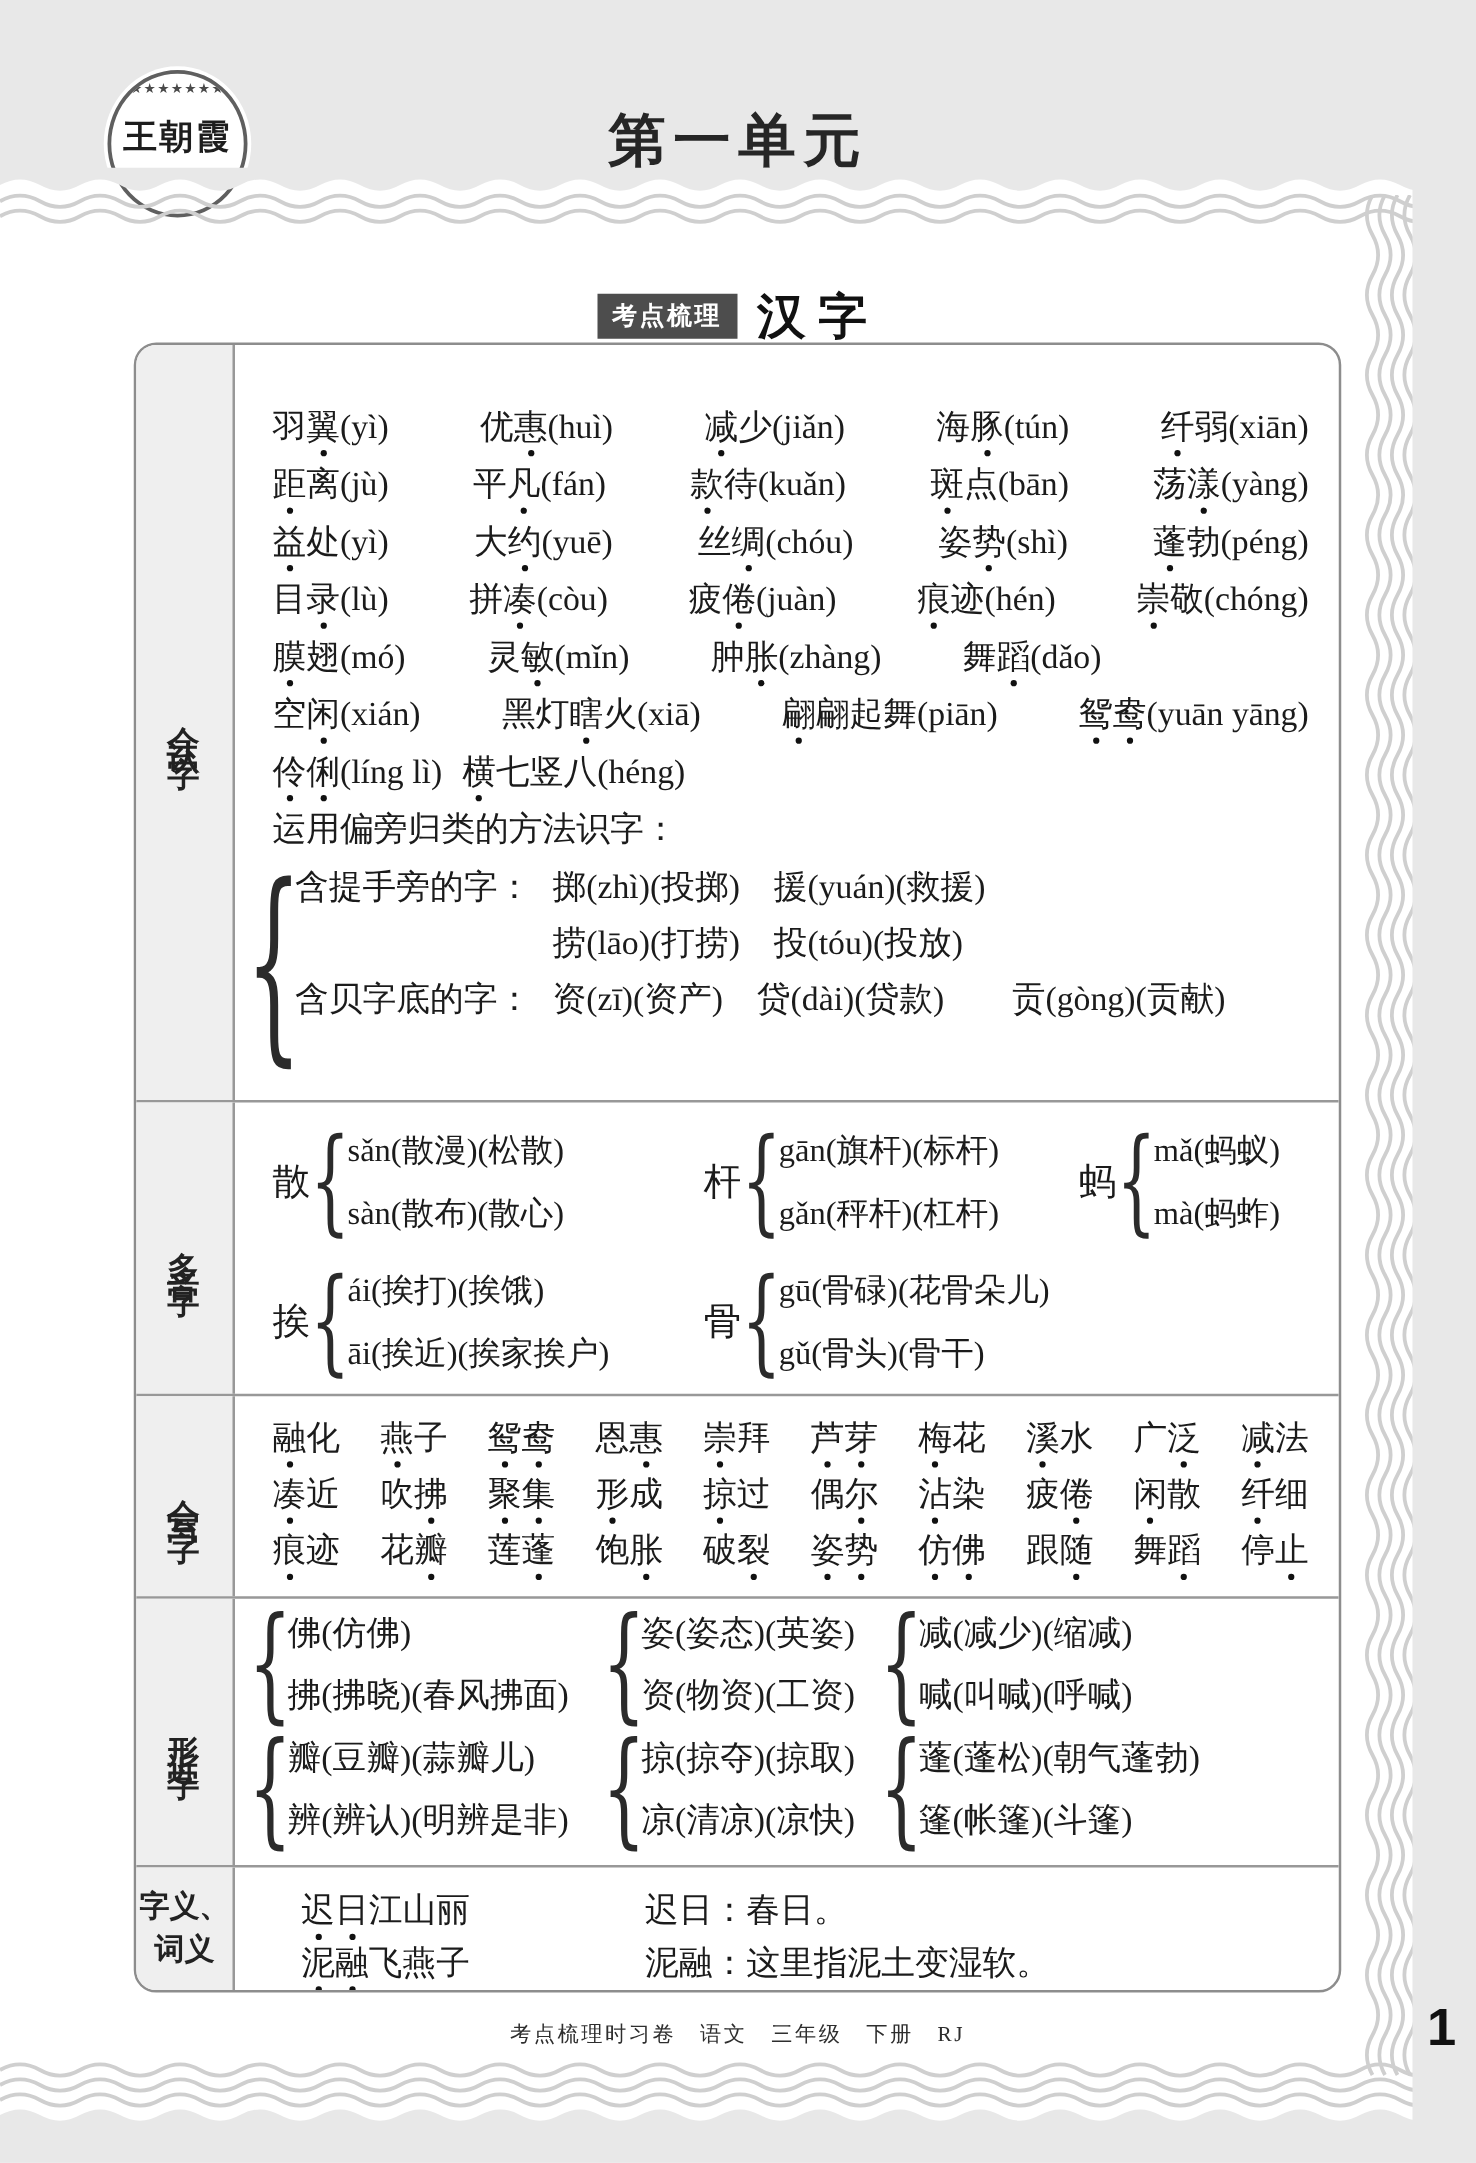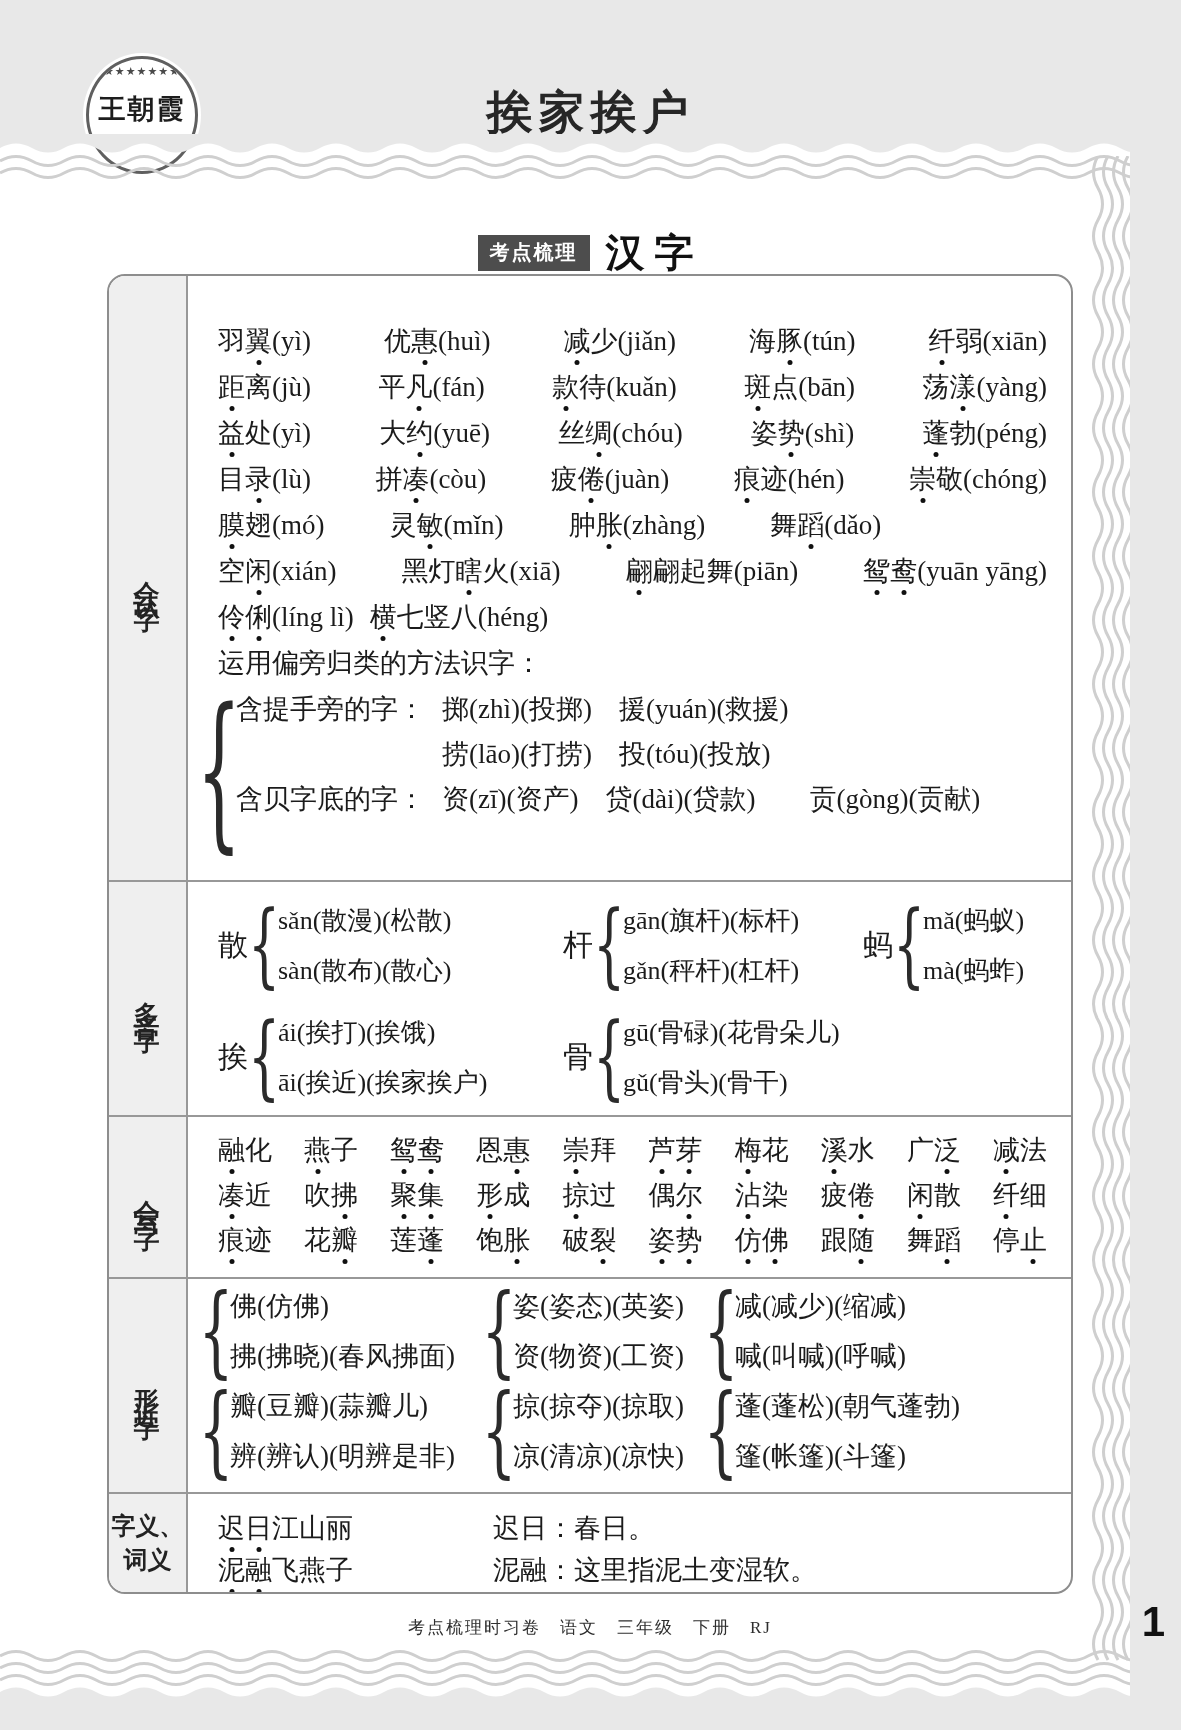--- a/index.html
+++ b/index.html
@@ -33,21 +33,21 @@
   .badge::before{content:"";position:absolute;left:-9px;top:-7px;width:15px;height:15px;
                  background:#9c9c9c;transform:rotate(45deg);z-index:-1;}
   .sec-title{font-weight:800;font-size:39px;letter-spacing:10px;color:#111111;}
 
   
   .kb-table{position:absolute;left:107px;top:274px;width:966px;height:1320px;background:#ffffff;
             border:2px solid #8d8d8d;border-radius:18px;overflow:hidden;display:flex;
             flex-direction:column;box-sizing:border-box;}
   .trow{display:flex;box-sizing:border-box;}
   .trow + .trow{border-top:2px solid #989898;}
-  .r1{height:604px;} .r2{height:235px;} .r3{height:162px;} .r4{height:215px;} .r5{flex:1;}
+  .r1{height:604px;} .r2{height:235px;} .r3{height:162px;} .r4{height:215px;} .r5{flex:1;gap:23px;}
   .lbl{width:79px;flex:none;background:#efefef;border-right:2px solid #989898;display:flex;
        align-items:center;justify-content:center;box-sizing:border-box;
        font-family:"Liberation Sans","DejaVu Sans",sans-serif;color:#222222;}
   .lbl-v{writing-mode:vertical-lr;text-orientation:upright;font-weight:700;font-size:26px;
          letter-spacing:12px;}
   .lbl-h{flex-direction:column;font-weight:700;font-size:24px;line-height:34px;}
   .cell{flex:1;min-width:0;padding:0 24px 0 30px;font-size:27px;box-sizing:border-box;}
 
   
   .d{position:relative;display:inline-block;}
@@ -103,21 +103,21 @@
                font-size:17px;letter-spacing:2px;color:#2e2e2e;white-space:pre;}
   .page-num{position:absolute;right:16px;top:1598px;font-family:"Liberation Sans","DejaVu Sans",sans-serif;
             font-weight:800;font-size:42px;color:#111111;}
 </style>
 </head>
 <body>
 
 <div class="page">
 
   <div class="header-band"></div>
-  <div class="unit-title">挨家挨户</div>
+  <div class="unit-title">第一单元</div>
   <div class="logo">
     <div class="logo-stars">★★★★★★★</div>
     <div class="logo-brand">王朝霞</div>
   </div>
 
   <svg class="topwave" width="1181" height="60">
     <path id="tw-fill" fill="#e8e8e8" d="M0 14 q16 -9 32 0 t32 0 t32 0 t32 0 t32 0 t32 0 t32 0 t32 0 t32 0 t32 0 t32 0 t32 0 t32 0 t32 0 t32 0 t32 0 t32 0 t32 0 t32 0 t32 0 t32 0 t32 0 t32 0 t32 0 t32 0 t32 0 t32 0 t32 0 t32 0 t32 0 t32 0 t32 0 t32 0 t32 0 t32 0 t32 0 t32 0 L1184 0 L0 0 Z"></path>
     <path id="tw-a" class="wl" d="M0 0 q16 -9 32 0 t32 0 t32 0 t32 0 t32 0 t32 0 t32 0 t32 0 t32 0 t32 0 t32 0 t32 0 t32 0 t32 0 t32 0 t32 0 t32 0 t32 0 t32 0 t32 0 t32 0 t32 0 t32 0 t32 0 t32 0 t32 0 t32 0 t32 0 t32 0 t32 0 t32 0 t32 0 t32 0 t32 0 t32 0 t32 0 t32 0" transform="translate(0 27)"></path>
     <path id="tw-b" class="wl" d="M0 0 q16 -9 32 0 t32 0 t32 0 t32 0 t32 0 t32 0 t32 0 t32 0 t32 0 t32 0 t32 0 t32 0 t32 0 t32 0 t32 0 t32 0 t32 0 t32 0 t32 0 t32 0 t32 0 t32 0 t32 0 t32 0 t32 0 t32 0 t32 0 t32 0 t32 0 t32 0 t32 0 t32 0 t32 0 t32 0 t32 0 t32 0 t32 0" transform="translate(0 39)"></path>
   </svg>

